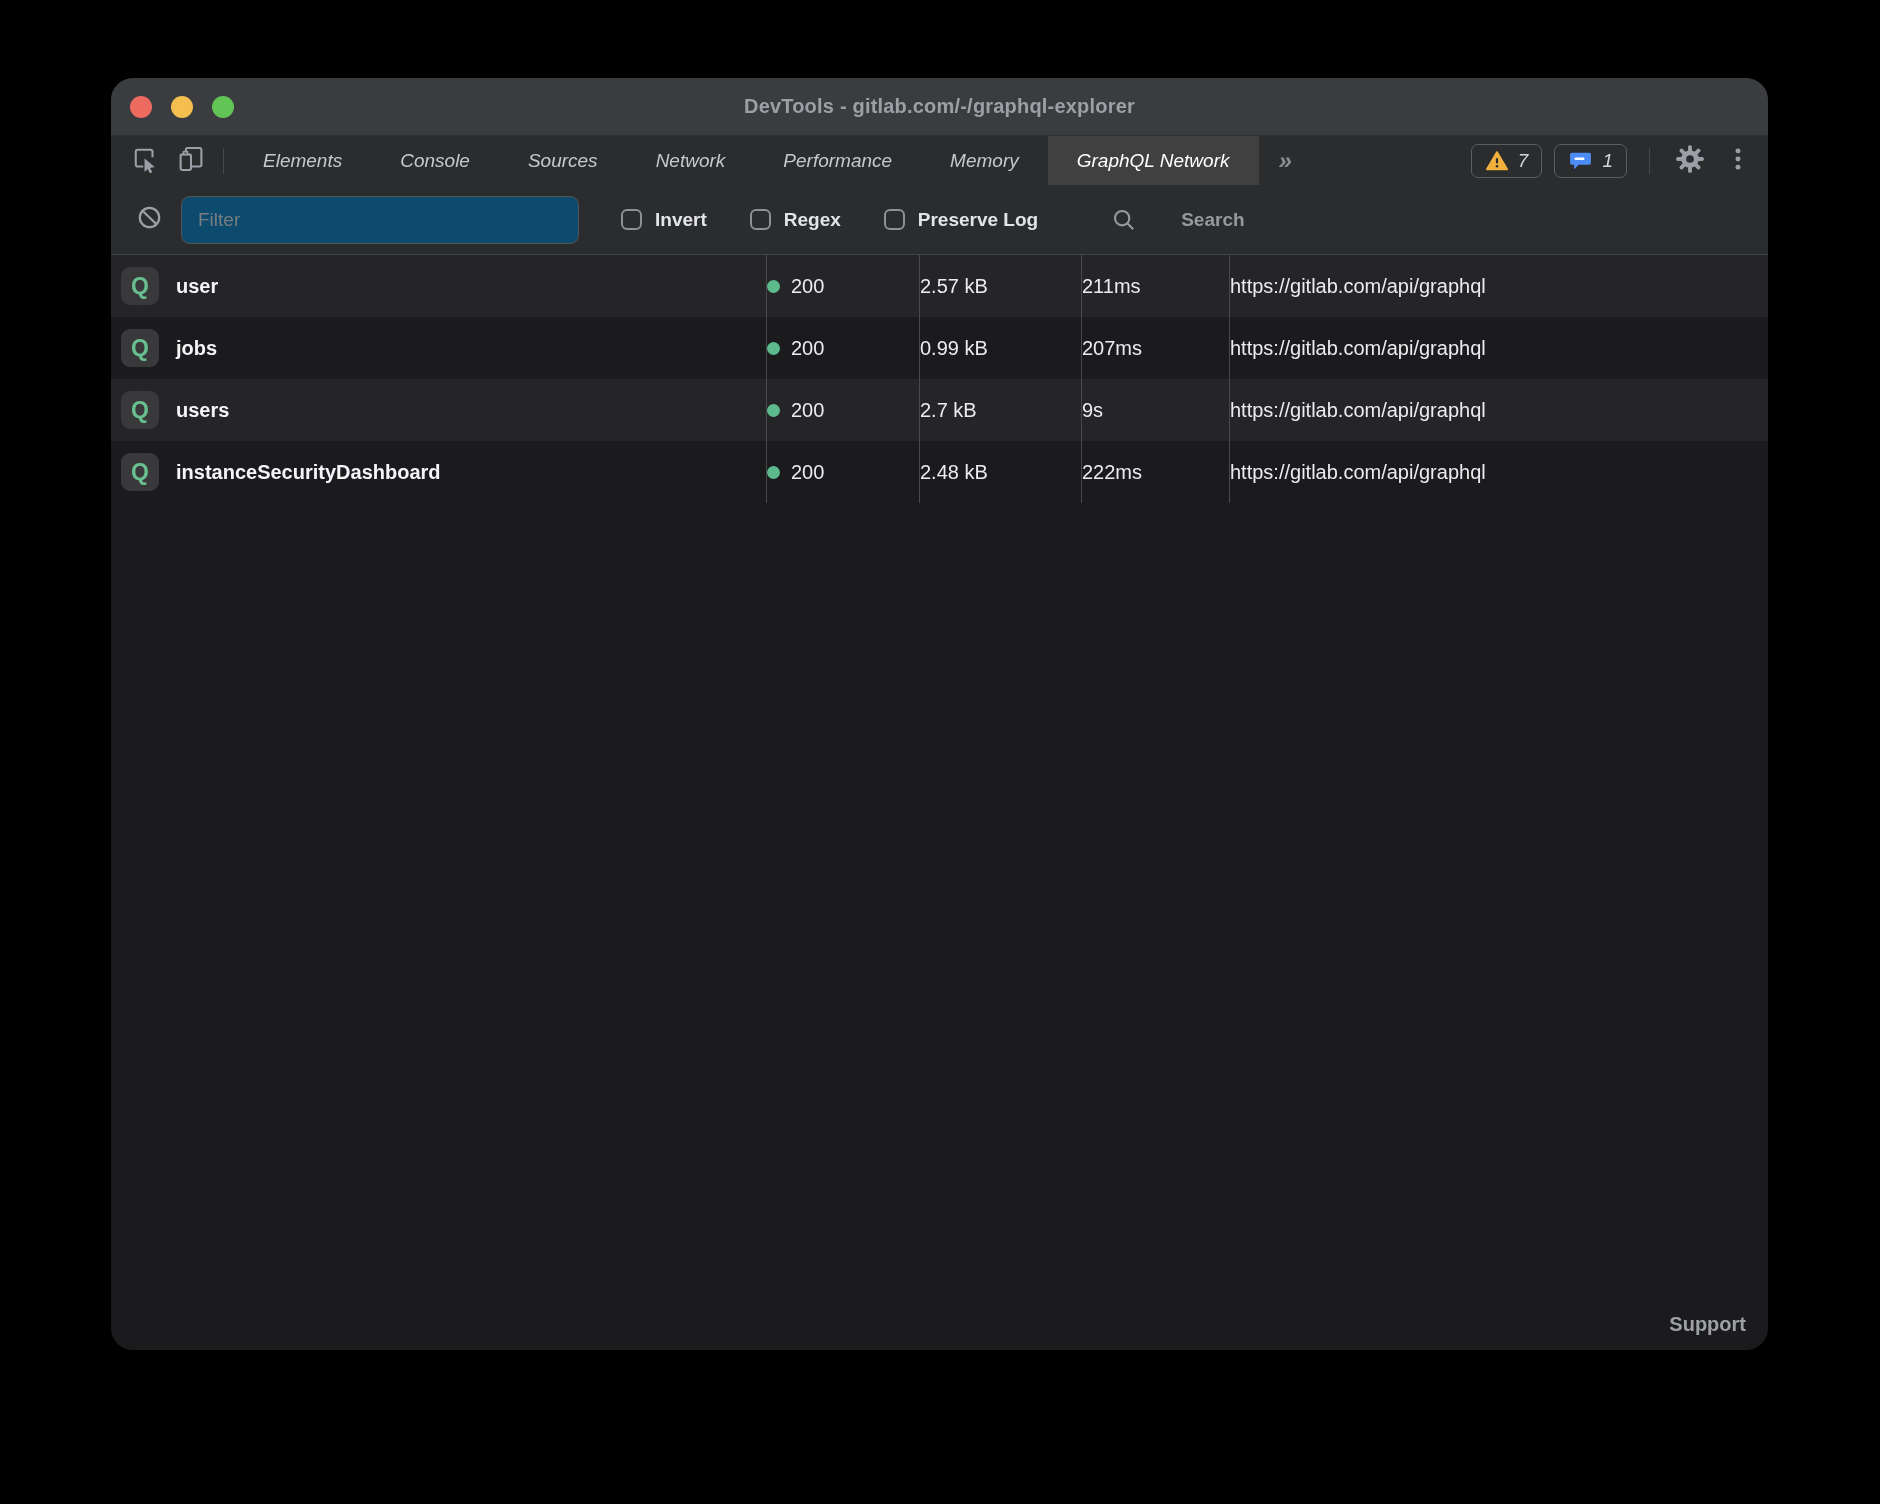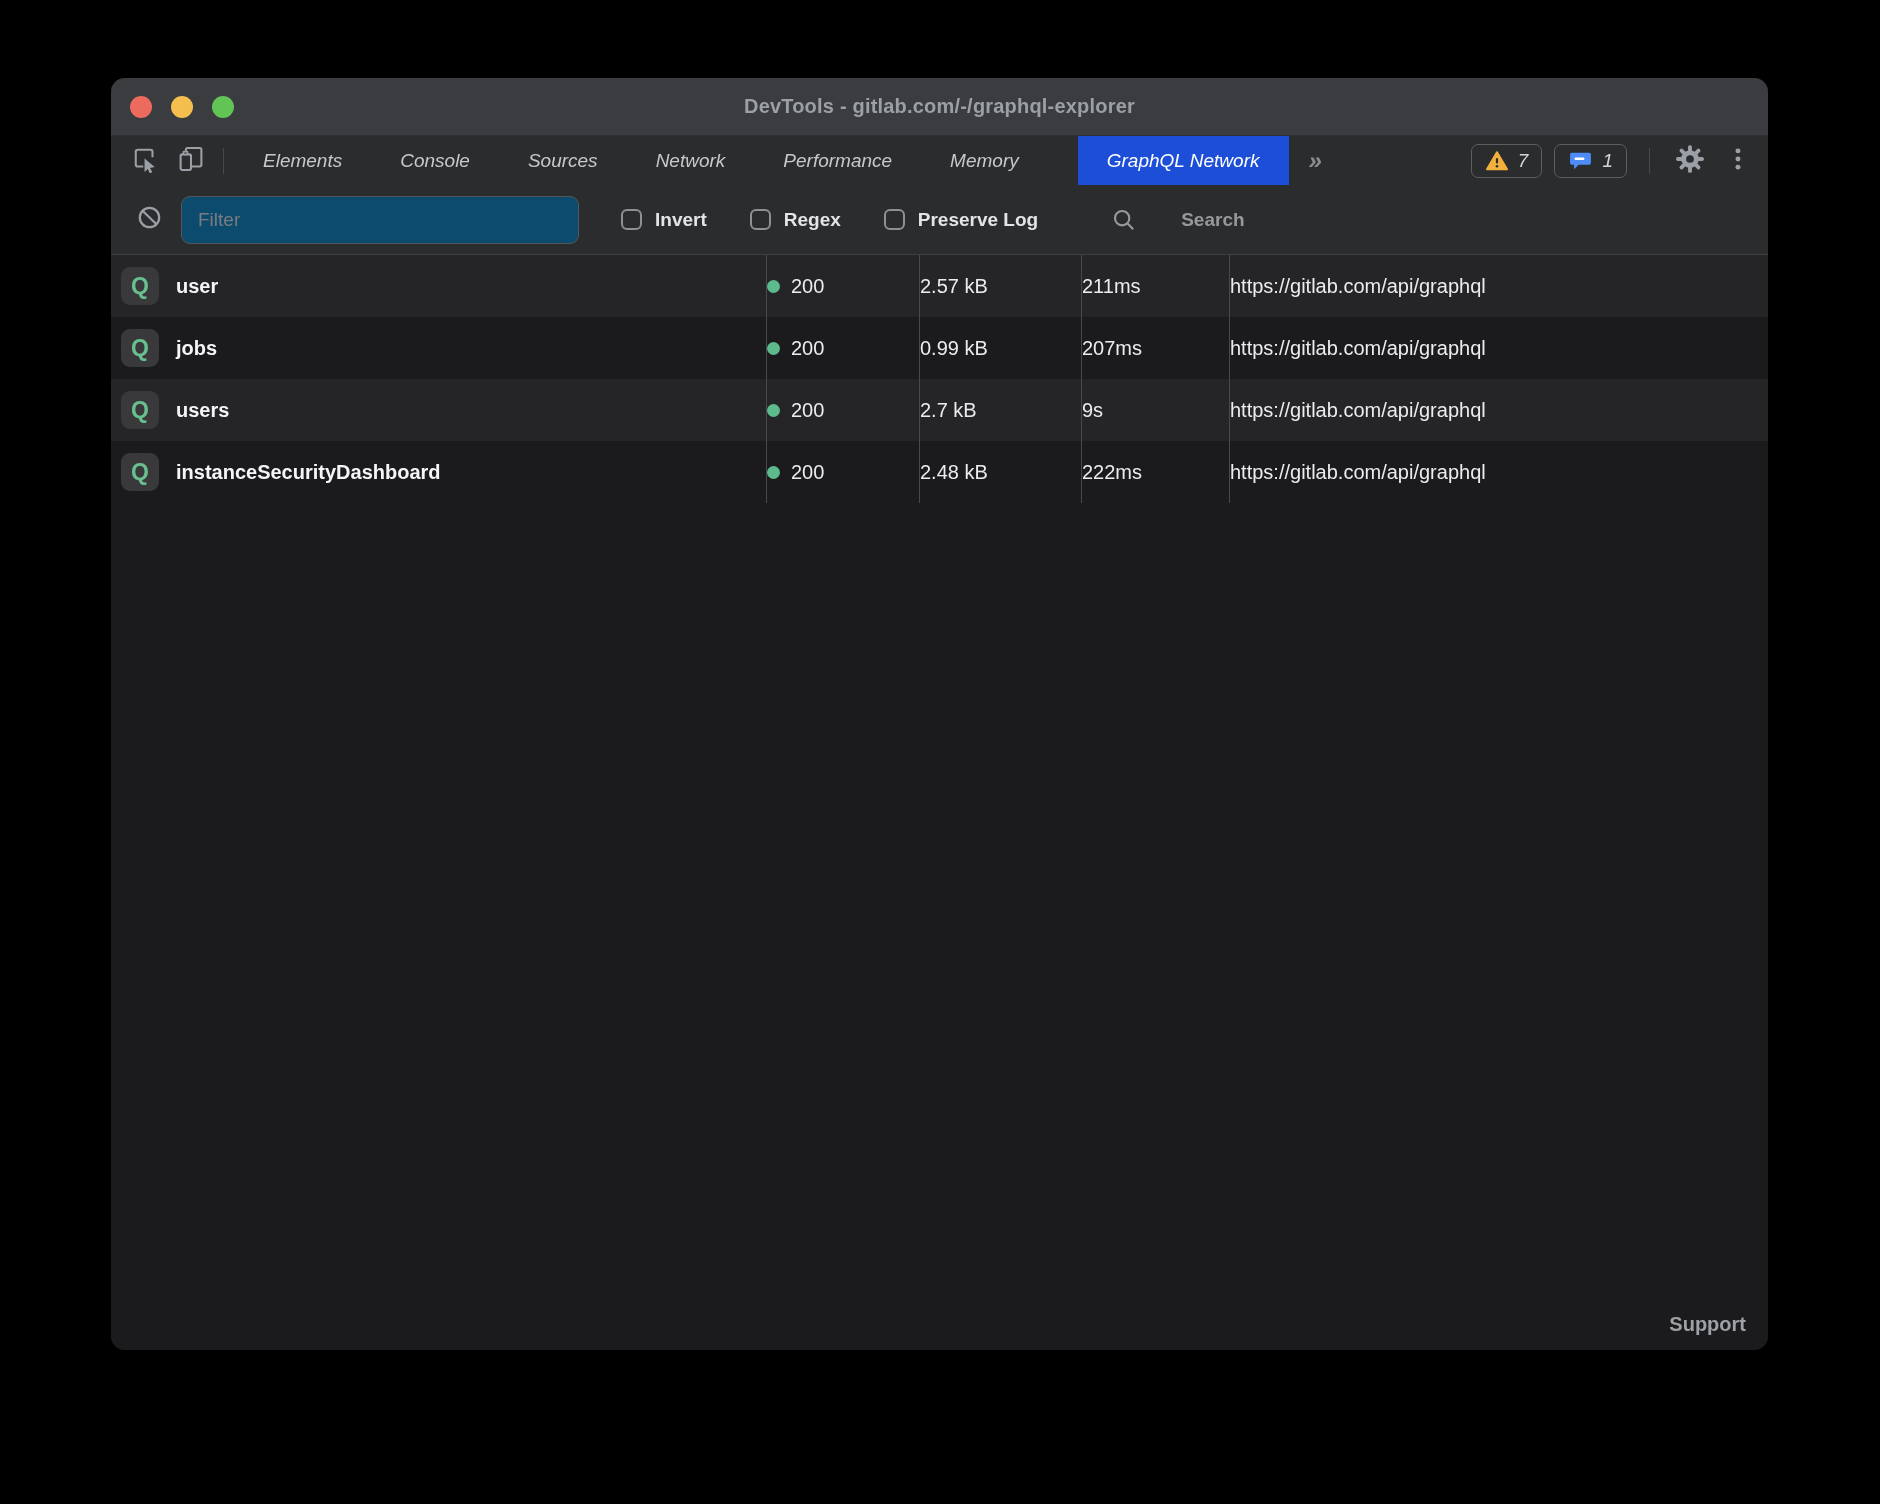--- a/index.html
+++ b/index.html
@@ -1,37 +1,37 @@
 <!DOCTYPE html>
 <html><head>
 <meta charset="utf-8">
 <style>
   * { margin:0; padding:0; box-sizing:border-box; }
   html,body { width:1880px; height:1504px; background:#000; overflow:hidden;
               font-family:"Liberation Sans","DejaVu Sans",sans-serif; }
 
   .window { position:absolute; left:111px; top:78px; width:1657px; height:1272px;
-            border-radius:14px; background:#1b1b1d; overflow:hidden;
+            border-radius:22px; background:#1b1b1d; overflow:hidden;
             display:flex; flex-direction:column; }
 
   
   .titlebar { position:relative; height:57px; background:#3a3c3f; flex:0 0 auto;
               display:flex; align-items:center; justify-content:center; }
   .lights { position:absolute; left:19px; top:0; height:100%; display:flex; align-items:center; gap:19px; }
   .light { width:22px; height:22px; border-radius:50%; }
   .titlebar-title { color:#9ba0a5; font-size:20px; font-weight:700; letter-spacing:.2px; }
 
   
   .tabbar { height:50px; background:#2b2c2e; border-top:1px solid #303134; flex:0 0 auto;
             display:flex; align-items:stretch; padding-left:12px;font-style:italic; }
   .tool-icons { display:flex; align-items:center; gap:10px; padding:0 4px; }
   .icon-btn { width:36px; height:36px; display:flex; align-items:center; justify-content:center; }
   .vsep { width:1px; height:26px; background:#47484a; align-self:center; margin:0 10px; }
   .tab { display:flex; align-items:center; padding:0 29px; color:#c6c9cc; font-size:19px; white-space:nowrap; }
-  .tab.selected { background:#1d4ed8; color:#fff;margin-left:30px; }
+  .tab.selected { background:#404040; color:#fff; }
   .tab-overflow { display:flex; align-items:center; padding:0 20px; color:#8a8d90; font-size:24px; font-weight:700; }
   .right-controls { margin-left:auto; display:flex; align-items:center; gap:12px; padding-right:12px; }
   .badge-box { display:flex; align-items:center; gap:9px; border:1px solid #5d5e62; border-radius:7px;
                height:34px; padding:0 13px; color:#d3d5d8; font-size:19px; }
 
   
   .filterbar { height:70px; background:#2b2c2e; border-bottom:1px solid #404143; flex:0 0 auto;
                display:flex; align-items:center; padding:0 20px; }
   .filter-input { width:398px; height:48px; margin-left:14px; border-radius:9px; background:#0c4a6e;
                   border:1px solid #55565a; color:#e8e8e8; font-size:19px; padding:0 16px; outline:none;

